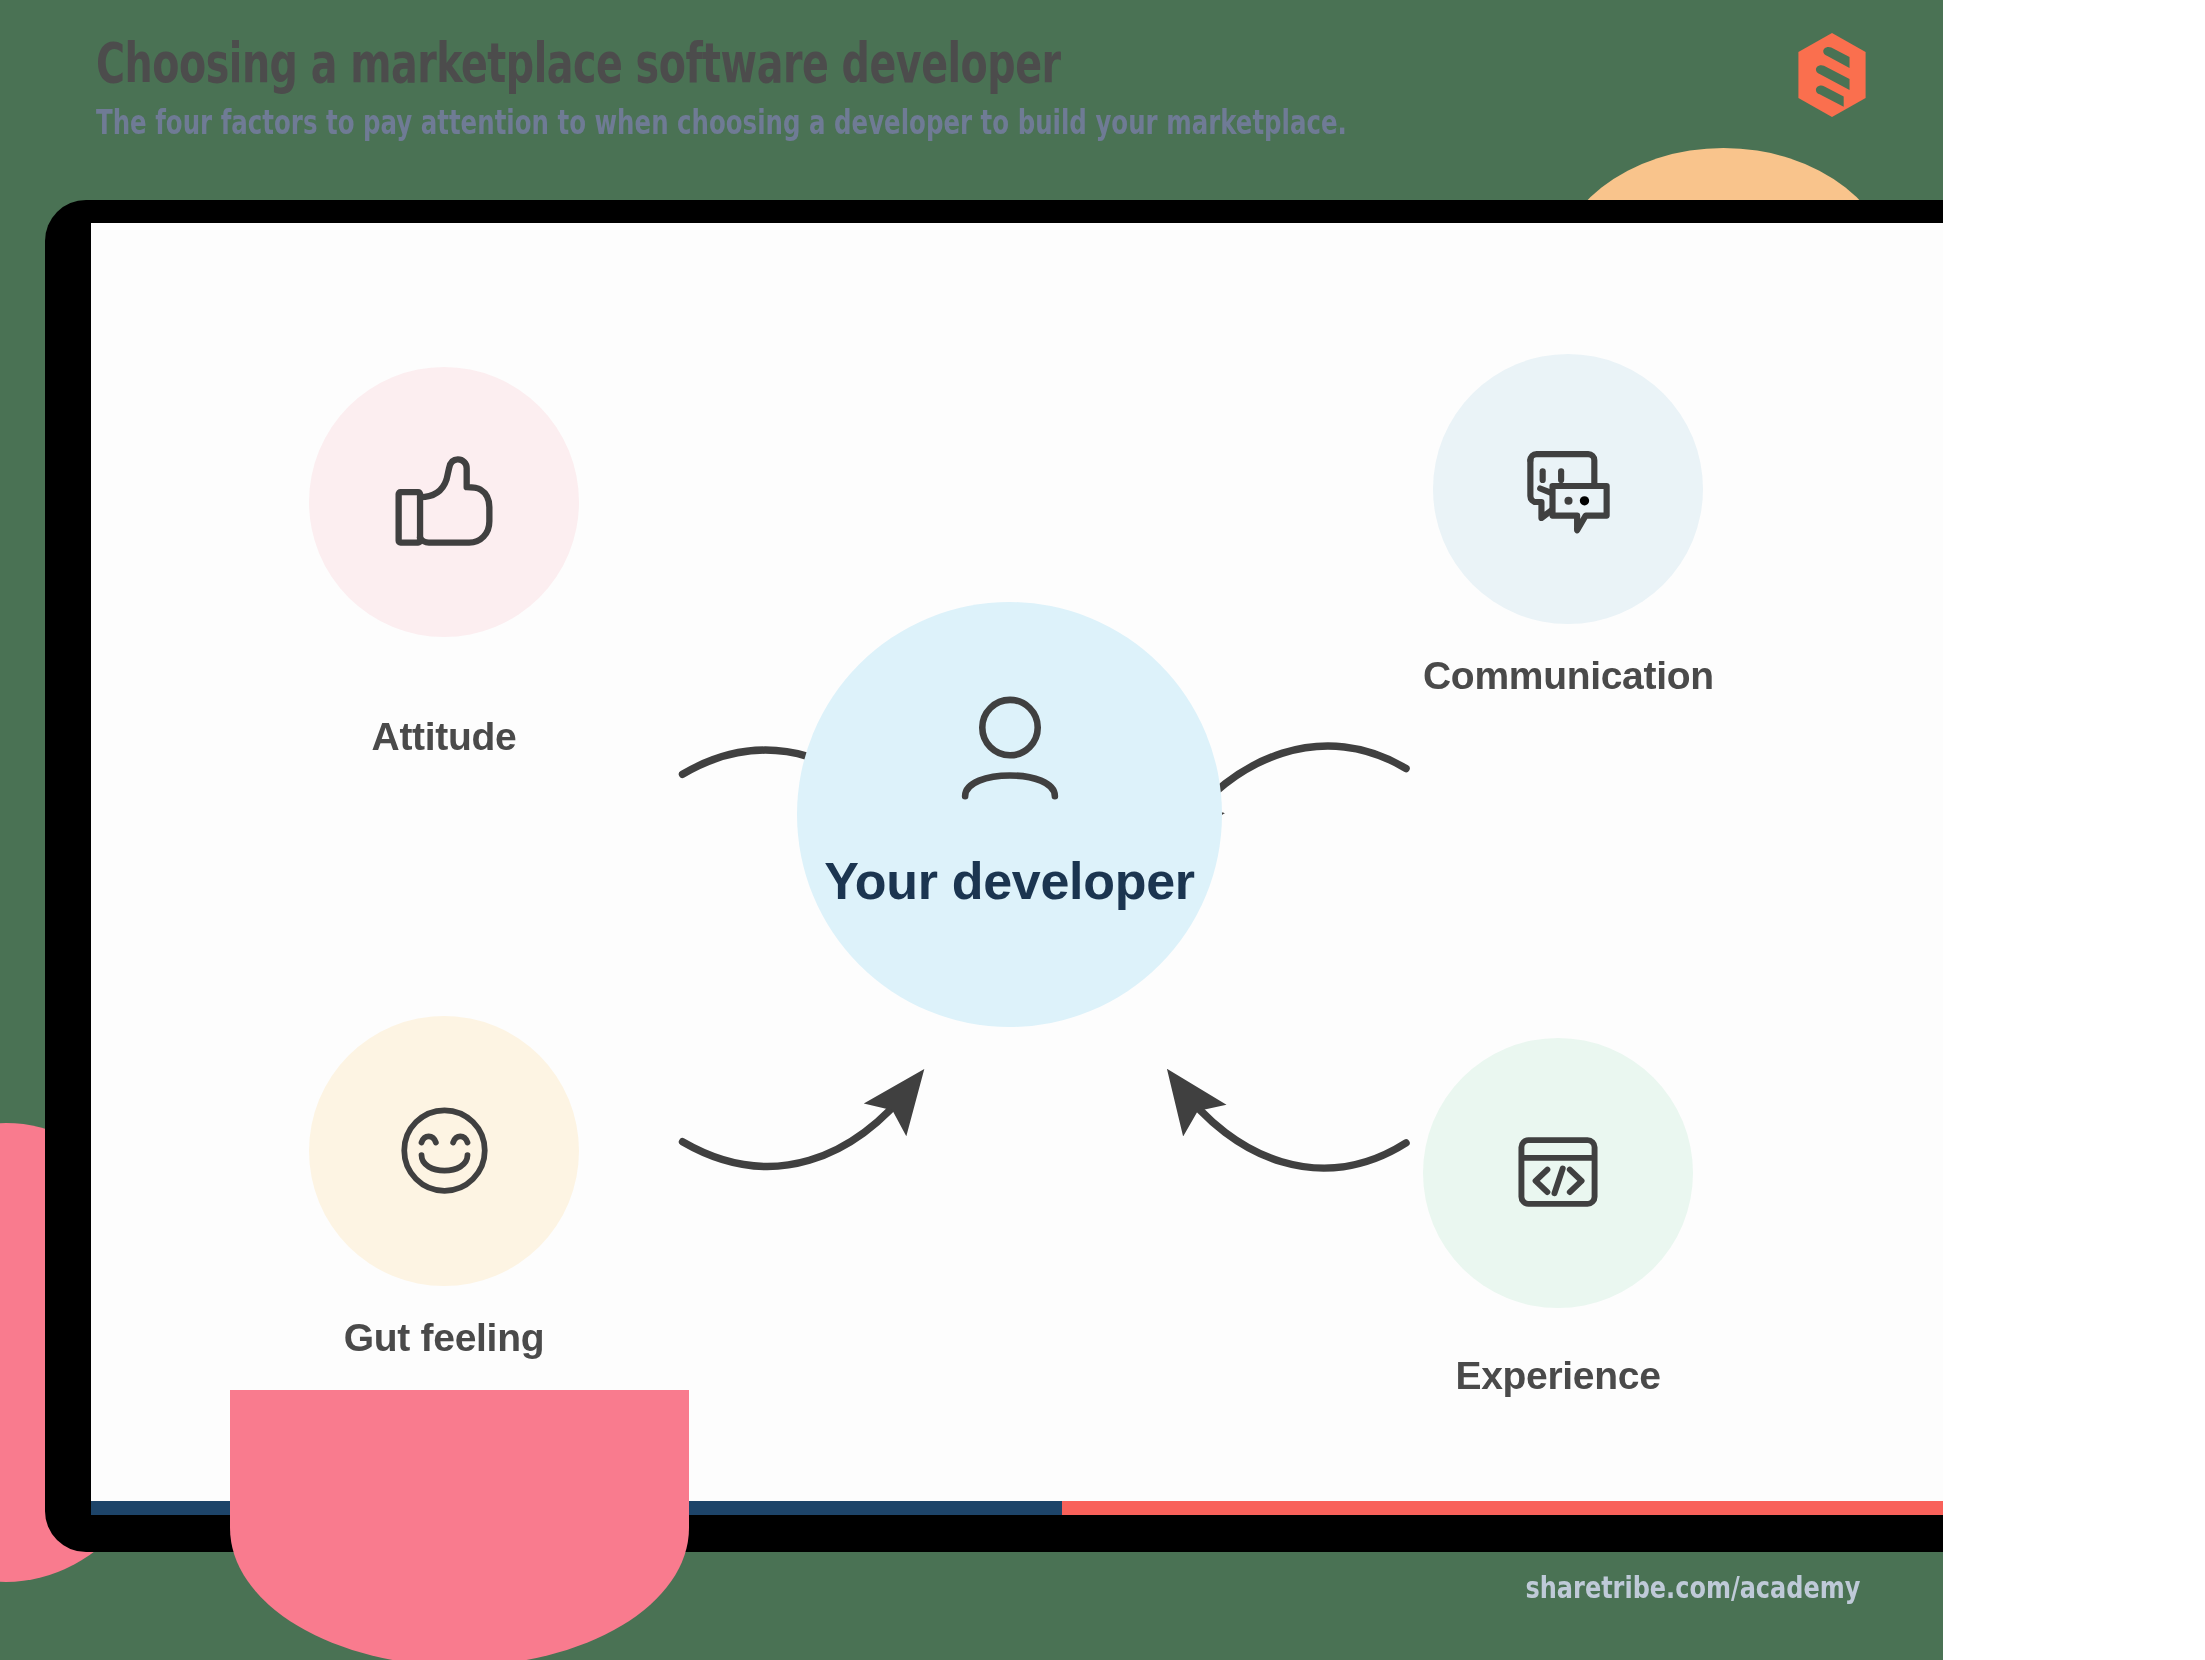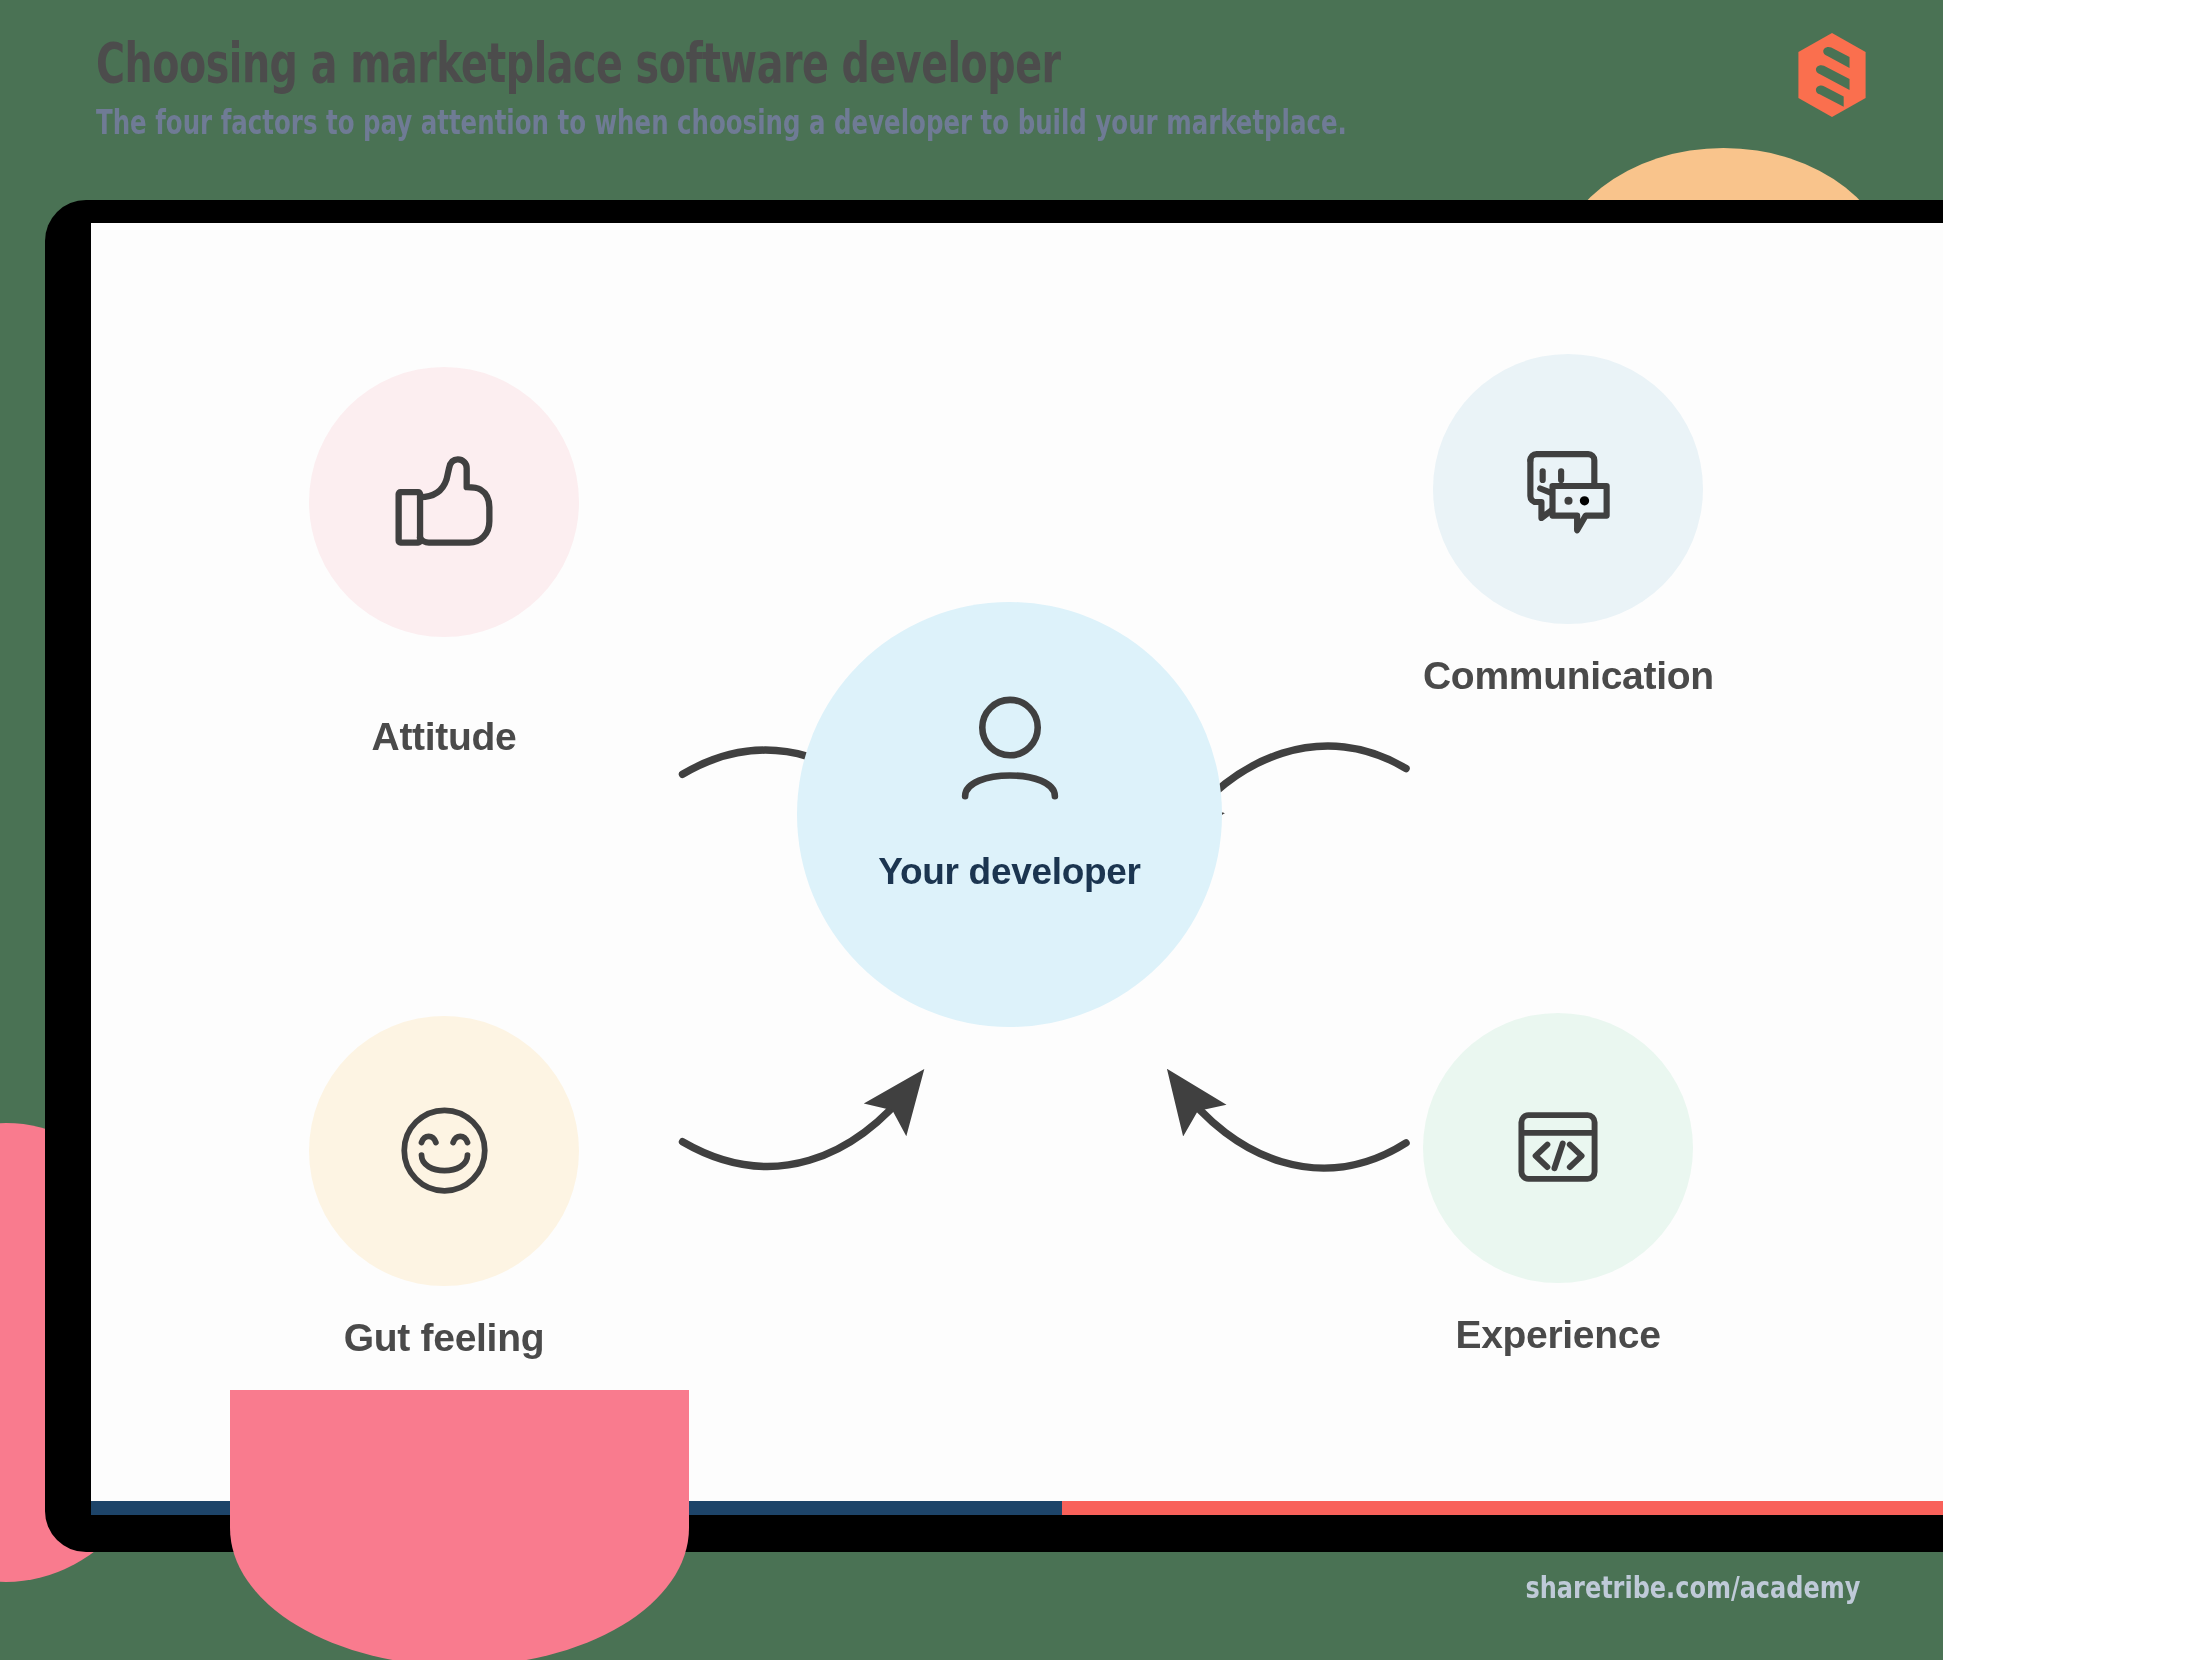--- a/index.html
+++ b/index.html
@@ -156,40 +156,40 @@
     font-size: 39px;
     font-weight: 700;
     color: #4A4A4A;
     letter-spacing: -0.3px;
     white-space: nowrap;
   }
 
   .node-attitude   { left: 218px;  top: 144px; gap: 48px; }
   .node-comm       { left: 1332px; top: 131px; }
   .node-gut        { left: 218px;  top: 793px; }
-  .node-experience { left: 1332px; top: 790px; }
+  .node-experience { left: 1332px; top: 815px; gap: 16px; }
 
   .center-node {
     position: absolute;
     left: 706px;
     top: 379px;
     width: 425px;
     height: 425px;
     border-radius: 50%;
     background: #DDF2FA;
     display: flex;
     flex-direction: column;
     align-items: center;
     justify-content: flex-start;
     padding-top: 86px;
     box-sizing: border-box;
   }
   .center-label {
     margin-top: 29px;
-    font-size: 37px;
+    font-size: 52px;
     font-weight: 700;
     color: #1B3550;
     letter-spacing: -0.3px;
     white-space: nowrap;
   }
 
   .arrows-svg {
     position: absolute;
     left: 0;
     top: 0;

